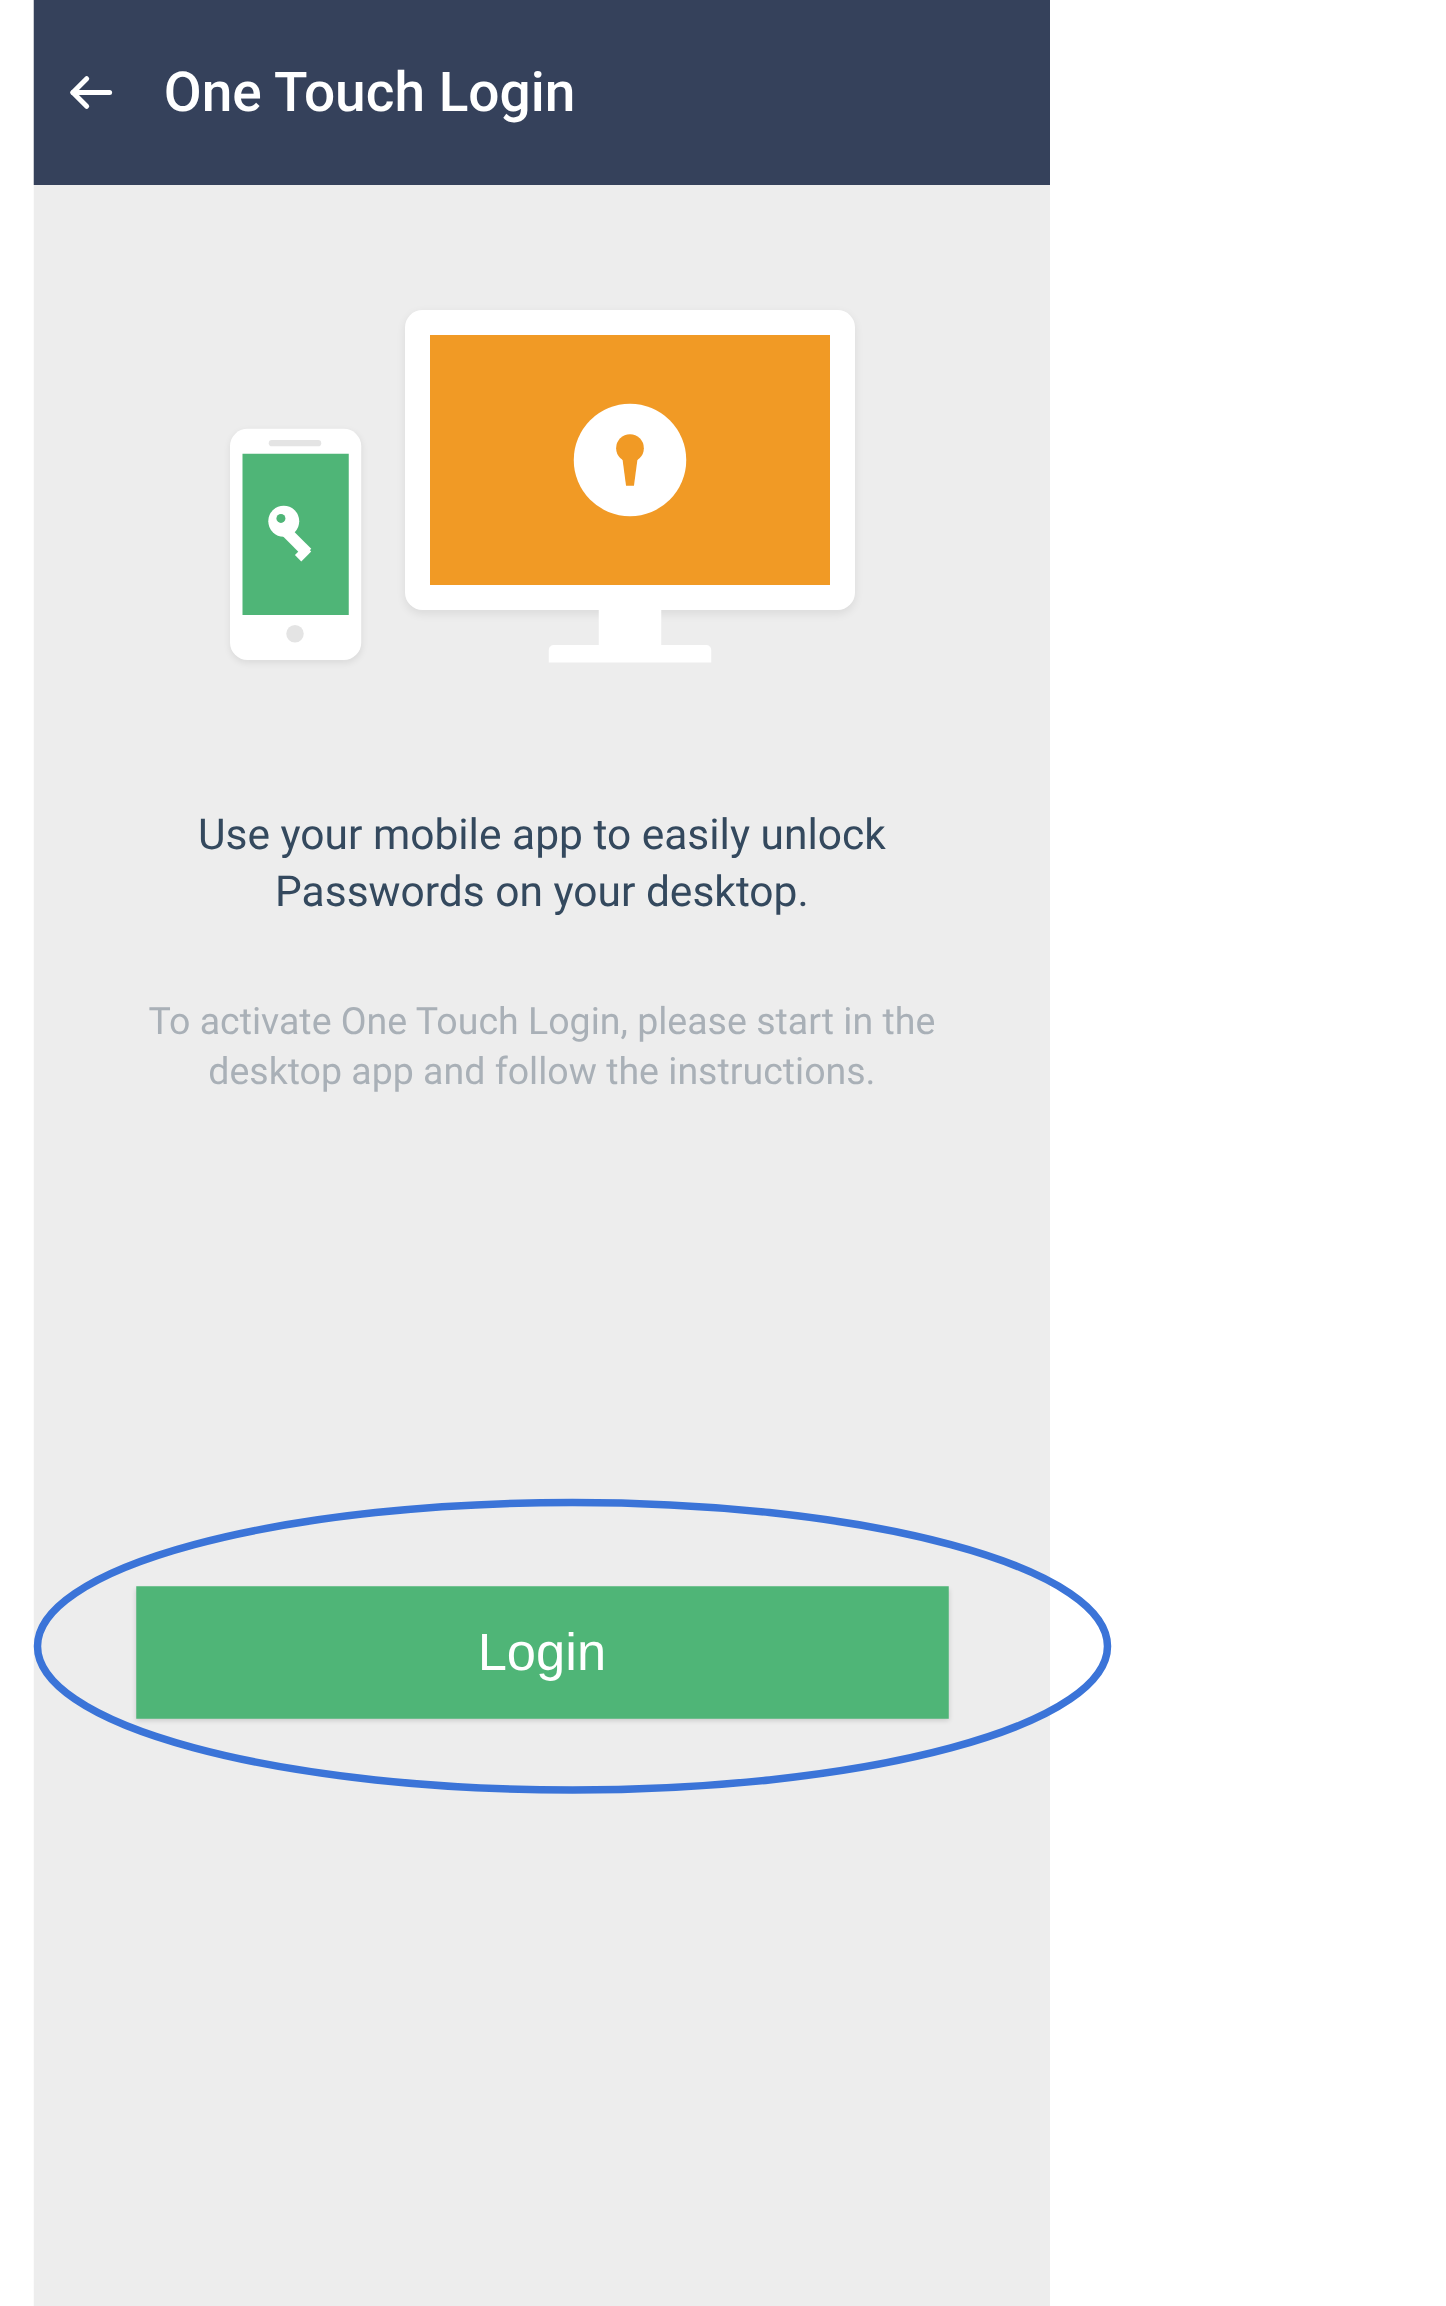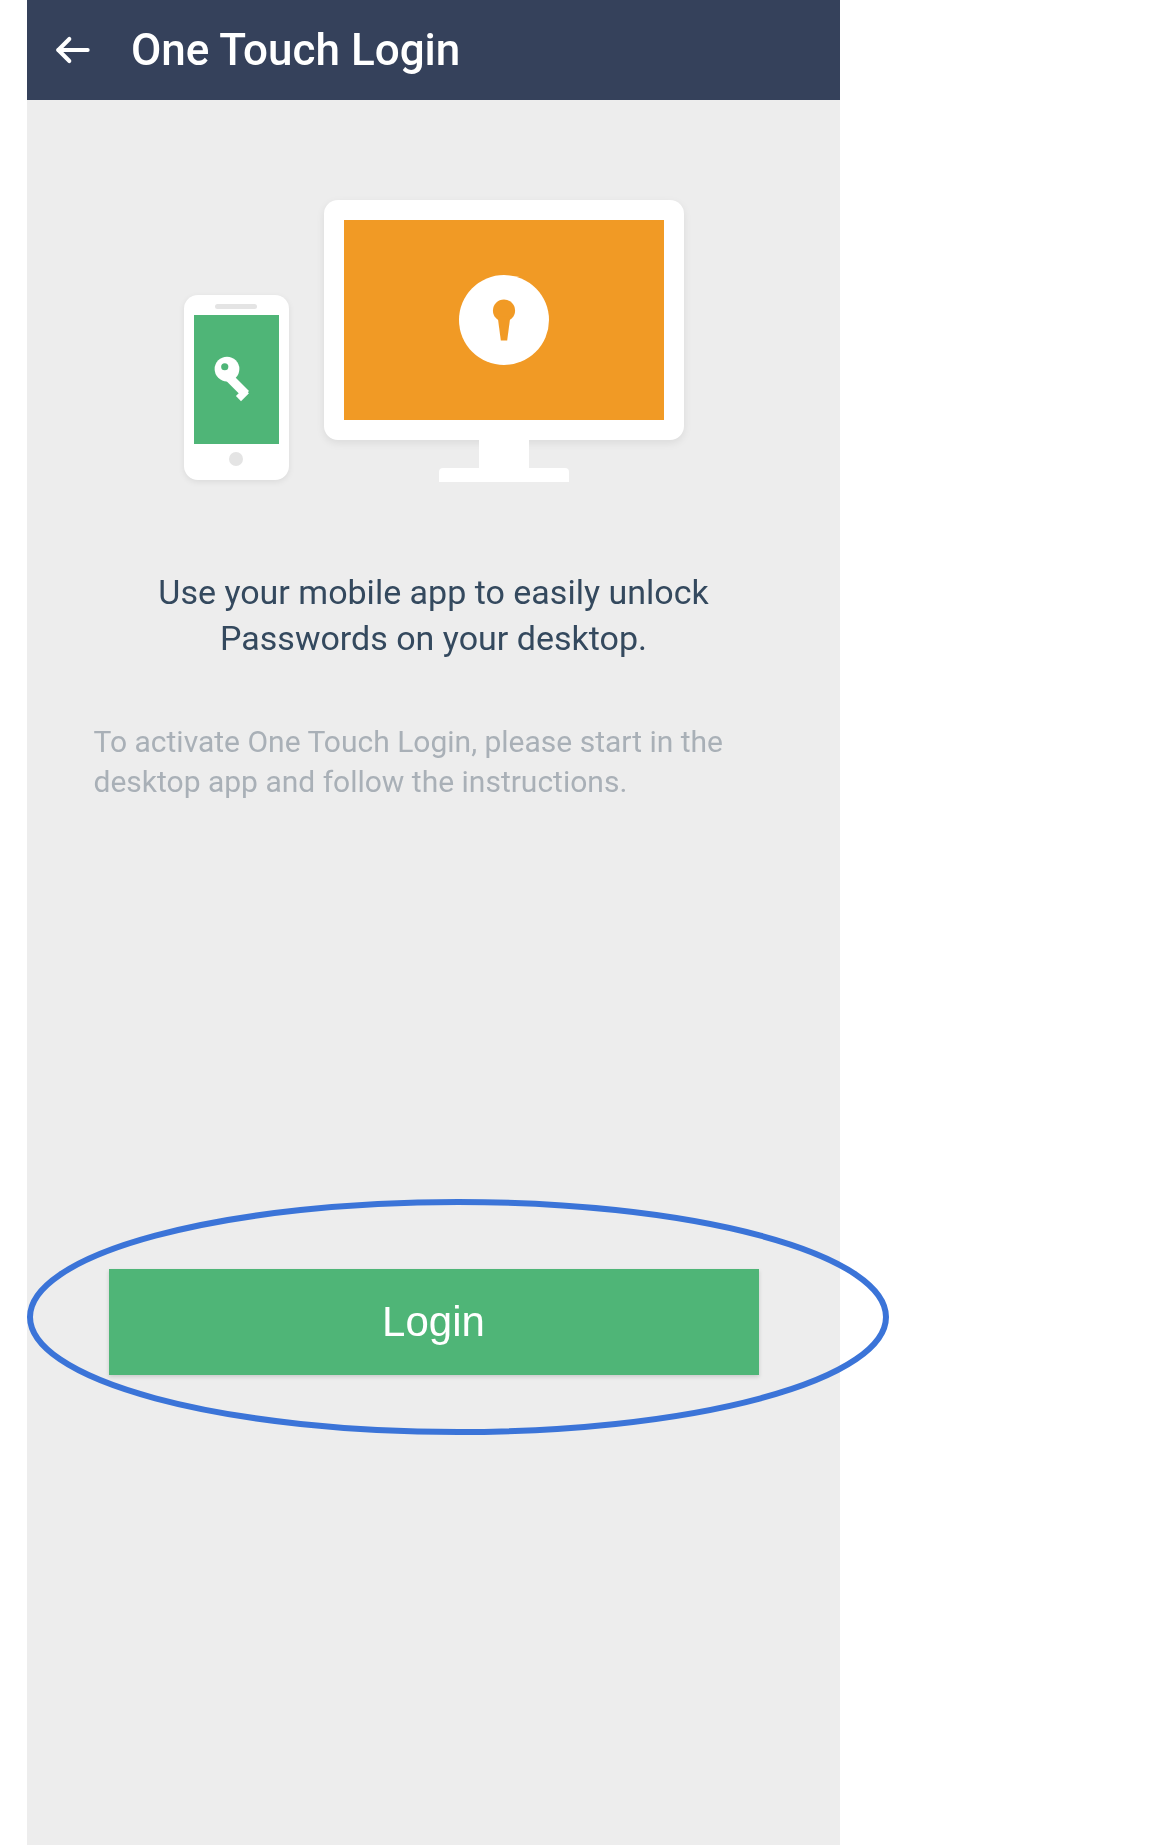--- a/index.html
+++ b/index.html
@@ -20,21 +20,21 @@
       left: 27px;
       top: 0;
       width: 813px;
       height: 1845px;
       background: #ededed;
       display: flex;
       flex-direction: column;
     }
     .header {
       background: #35415b;
-      height: 100px;
+      height: 148px;
       display: flex;
       align-items: center;
       padding: 0 24px;
       gap: 36px;
     }
     .back-icon {
       width: 44px;
       height: 44px;
       display: flex;
       align-items: center;
@@ -156,24 +156,26 @@
       width: 54px;
       height: 54px;
     }
     .instruction {
       color: #34495e;
       font-size: 34px;
       text-align: center;
       line-height: 1.35;
       margin-bottom: 60px;
       max-width: 680px;
+      margin-top: 28px;
     }
     .sub-instruction {
       color: #a9b0b7;
       font-size: 30px;
+      text-align: center;
       line-height: 1.35;
       max-width: 680px;
     }
     .button-area {
       position: absolute;
       bottom: 470px;
       left: 0;
       right: 0;
       display: flex;
       justify-content: center;

